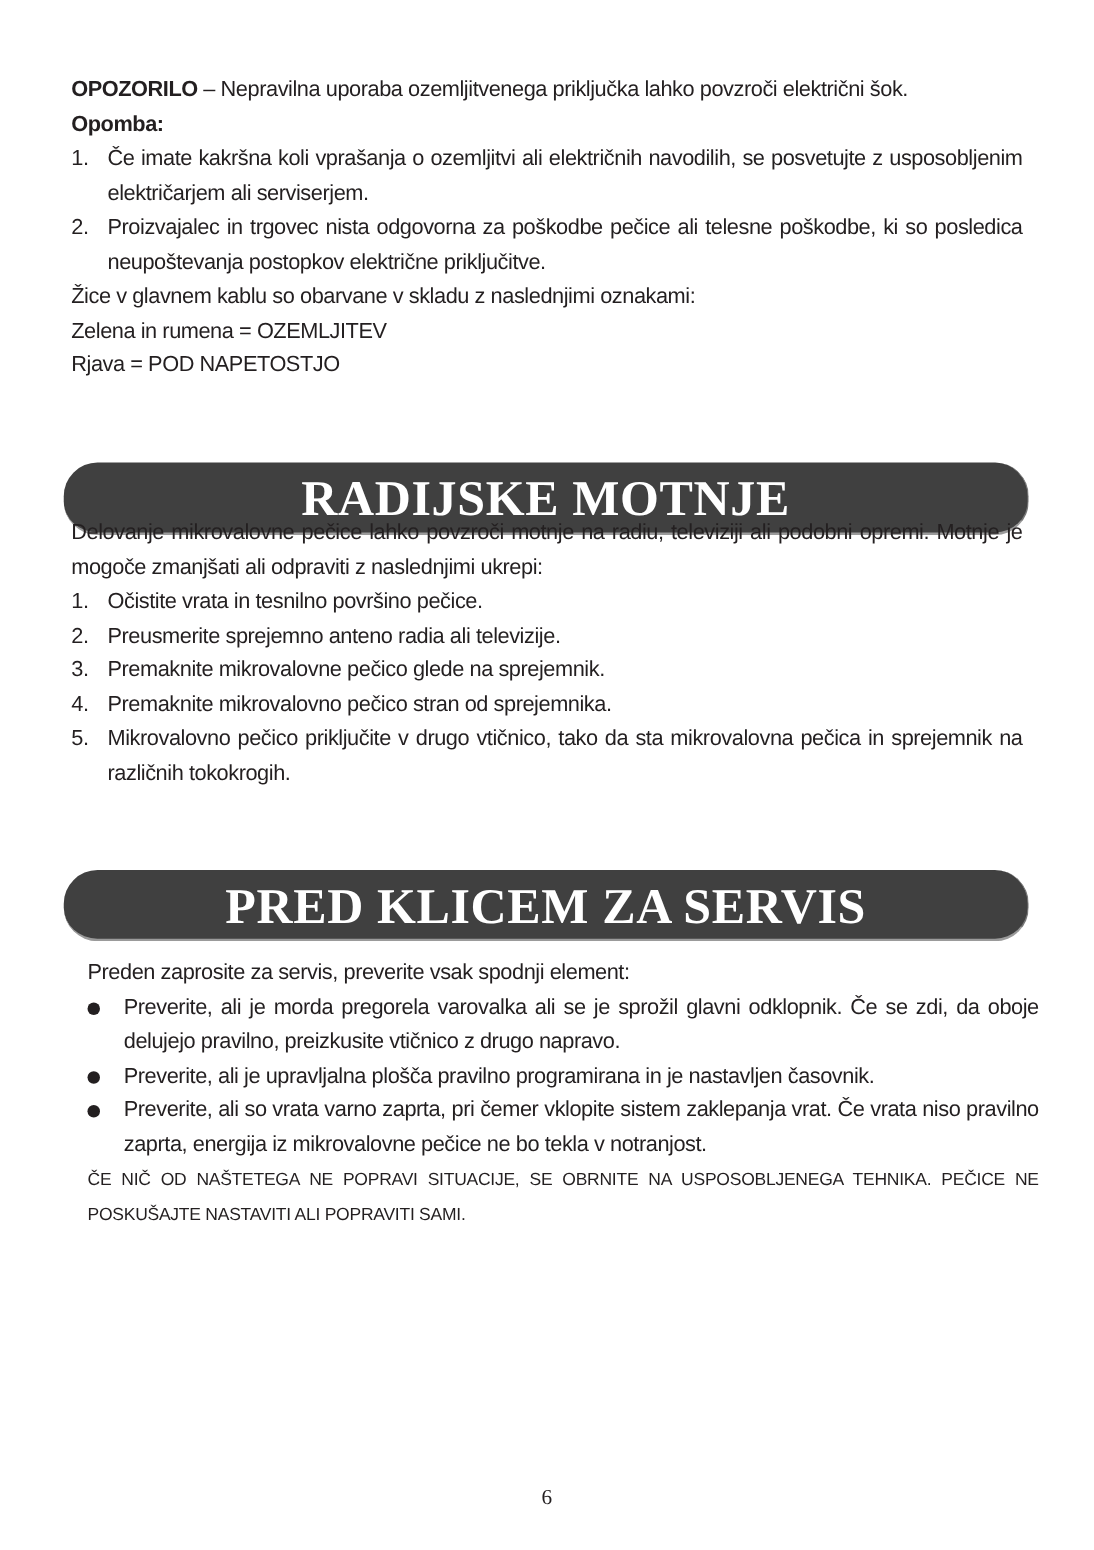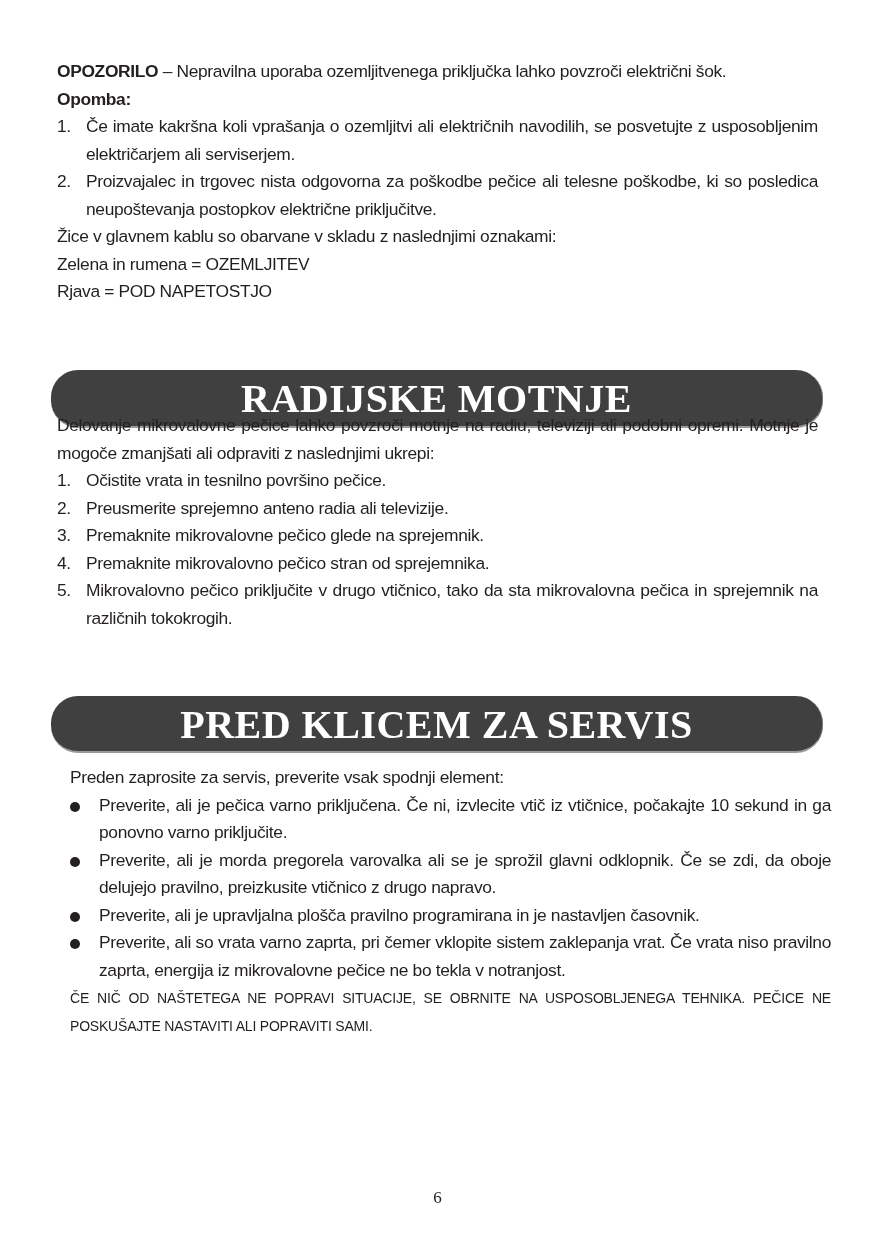--- a/index.html
+++ b/index.html
@@ -65,24 +65,20 @@
     <span class="txt">Mikrovalovno pečico priključite v drugo vtičnico, tako da sta mikrovalovna pečica in sprejemnik na različnih tokokrogih.</span>
   </div>
 </div>
 
 <div class="banner" style="top:696px;height:57px;line-height:57px;">PRED KLICEM ZA SERVIS</div>
 
 <div class="page" style="top:764px;margin-left:13px;">
   <div class="line">Preden zaprosite za servis, preverite vsak spodnji element:</div>
   <div class="li">
     <span class="bullet"></span>
-    <span class="txt">Preverite, ali je pečica varno priključena. Če ni, izvlecite vtič iz vtičnice, počakajte 10 sekund in ga ponovno varno priključite.</span>
-  </div>
-  <div class="li">
-    <span class="bullet"></span>
     <span class="txt">Preverite, ali je morda pregorela varovalka ali se je sprožil glavni odklopnik. Če se zdi, da oboje delujejo pravilno, preizkusite vtičnico z drugo napravo.</span>
   </div>
   <div class="li">
     <span class="bullet"></span>
     <span class="txt">Preverite, ali je upravljalna plošča pravilno programirana in je nastavljen časovnik.</span>
   </div>
   <div class="li">
     <span class="bullet"></span>
     <span class="txt">Preverite, ali so vrata varno zaprta, pri čemer vklopite sistem zaklepanja vrat. Če vrata niso pravilno zaprta, energija iz mikrovalovne pečice ne bo tekla v notranjost.</span>
   </div>

